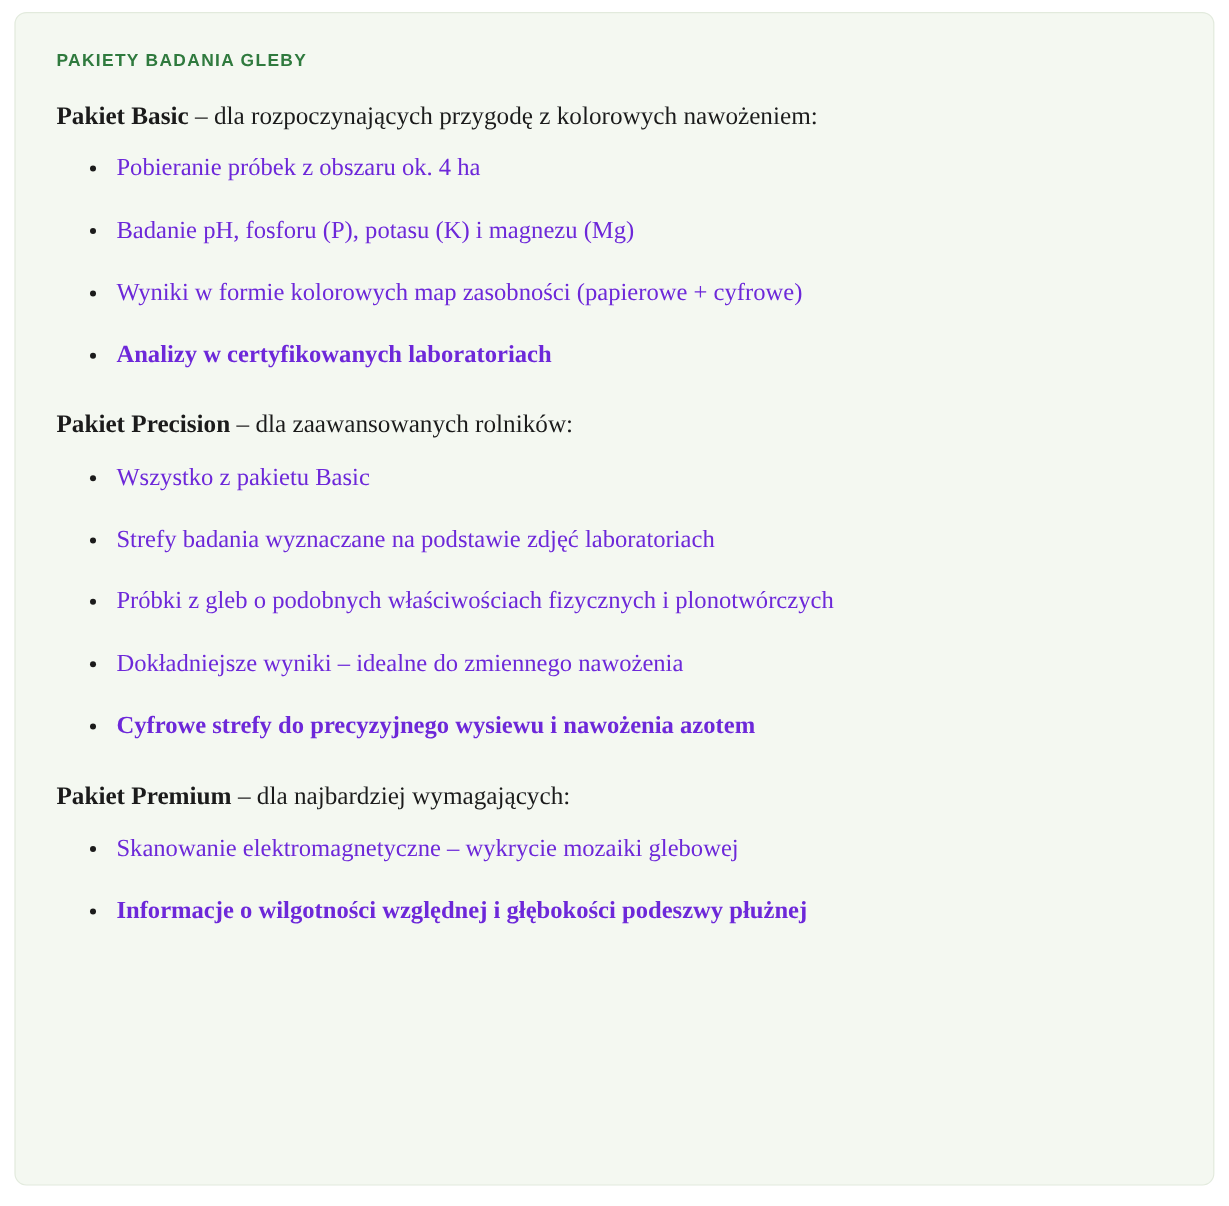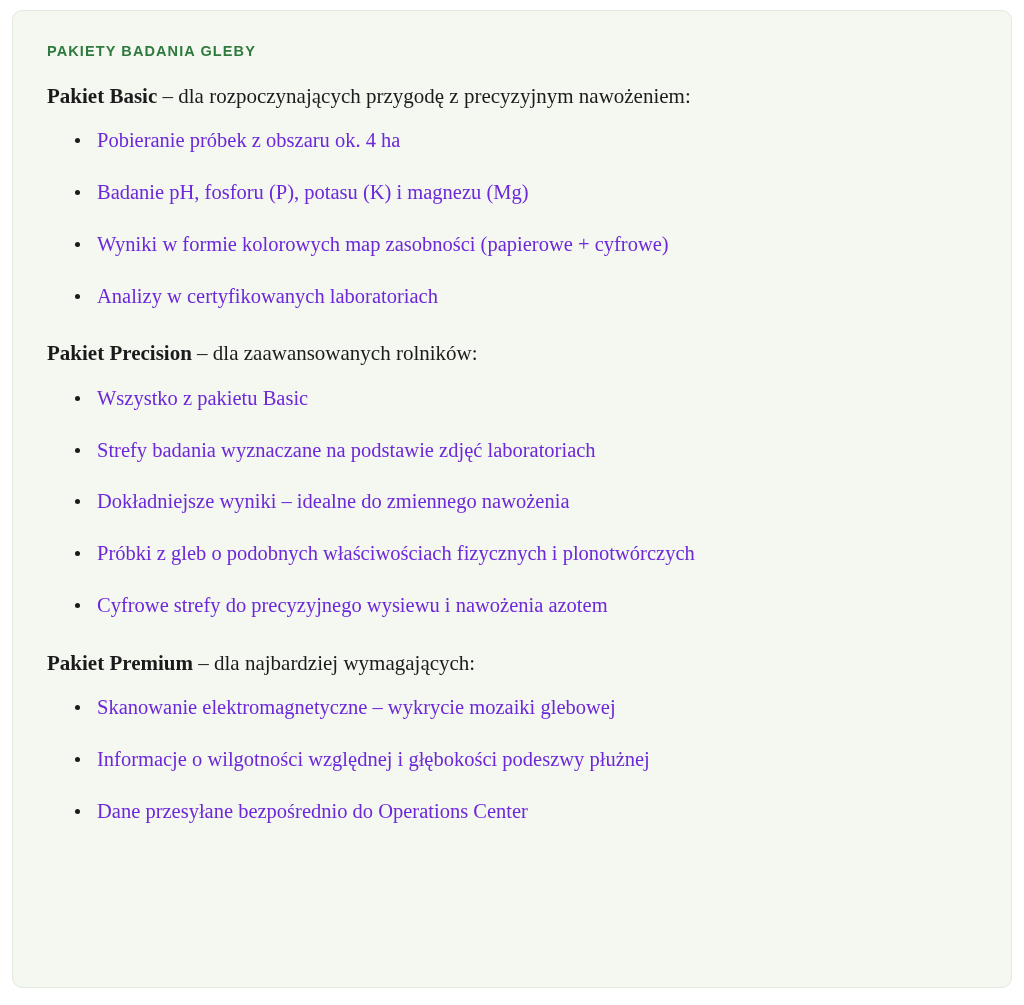--- a/index.html
+++ b/index.html
@@ -59,20 +59,21 @@
   ul.feature-list li {
     position: relative;
     font-size: 20.5px;
     line-height: 1.5;
     margin: 0 0 21px 0;
     padding-left: 28px;
     color: #6d28d9;
   }
   ul.feature-list li:last-child {
     margin-bottom: 0;
+    font-weight: bold;
   }
   ul.feature-list li::before {
     content: "";
     position: absolute;
     left: 6px;
     top: 13px;
     width: 5px;
     height: 5px;
     border-radius: 50%;
     background: #1b1b1b;
@@ -87,47 +88,46 @@
 </style>
 </head>
 <body>
 
 <div class="panel">
 
   <div class="eyebrow">PAKIETY BADANIA GLEBY</div>
 
   <div class="group">
     <p class="pkg-heading">
-      <span class="pkg-name">Pakiet Basic</span><span class="pkg-desc"> – dla rozpoczynających przygodę z precyzyjnym nawożeniem:</span>
+      <span class="pkg-name">Pakiet Basic</span><span class="pkg-desc"> – dla rozpoczynających przygodę z kolorowych nawożeniem:</span>
     </p>
     <ul class="feature-list">
       <li>Pobieranie próbek z obszaru ok. 4 ha</li>
       <li>Badanie pH, fosforu (P), potasu (K) i magnezu (Mg)</li>
       <li>Wyniki w formie kolorowych map zasobności (papierowe + cyfrowe)</li>
       <li>Analizy w certyfikowanych laboratoriach</li>
     </ul>
   </div>
 
   <div class="group">
     <p class="pkg-heading">
       <span class="pkg-name">Pakiet Precision</span><span class="pkg-desc"> – dla zaawansowanych rolników:</span>
     </p>
     <ul class="feature-list">
       <li>Wszystko z pakietu Basic</li>
       <li>Strefy badania wyznaczane na podstawie zdjęć laboratoriach</li>
+      <li>Próbki z gleb o podobnych właściwościach fizycznych i plonotwórczych</li>
       <li>Dokładniejsze wyniki – idealne do zmiennego nawożenia</li>
-      <li>Próbki z gleb o podobnych właściwościach fizycznych i plonotwórczych</li>
       <li>Cyfrowe strefy do precyzyjnego wysiewu i nawożenia azotem</li>
     </ul>
   </div>
 
   <div class="group">
     <p class="pkg-heading">
       <span class="pkg-name">Pakiet Premium</span><span class="pkg-desc"> – dla najbardziej wymagających:</span>
     </p>
     <ul class="feature-list">
       <li>Skanowanie elektromagnetyczne – wykrycie mozaiki glebowej</li>
       <li>Informacje o wilgotności względnej i głębokości podeszwy płużnej</li>
-      <li>Dane przesyłane bezpośrednio do Operations Center</li>
     </ul>
   </div>
 
 </div>
 
 </body></html>

